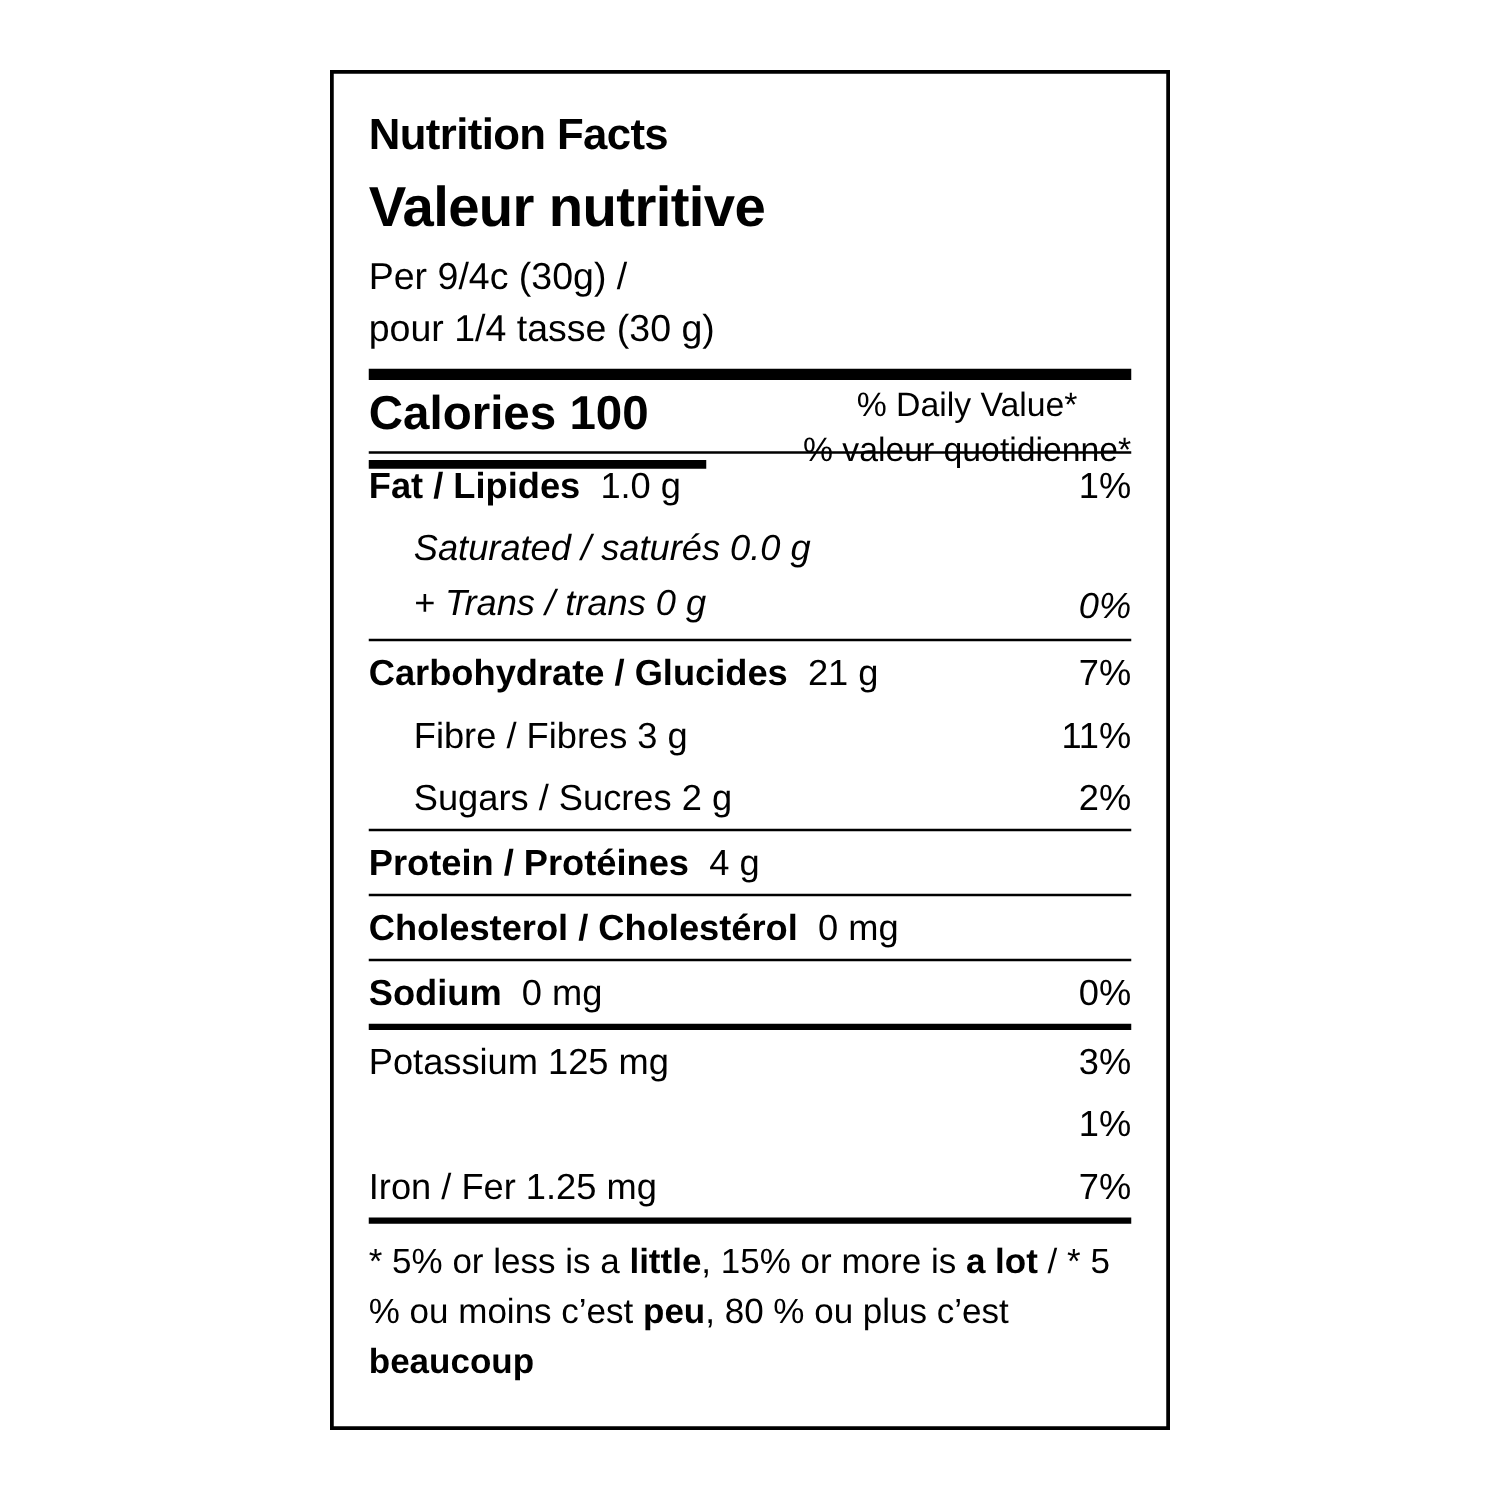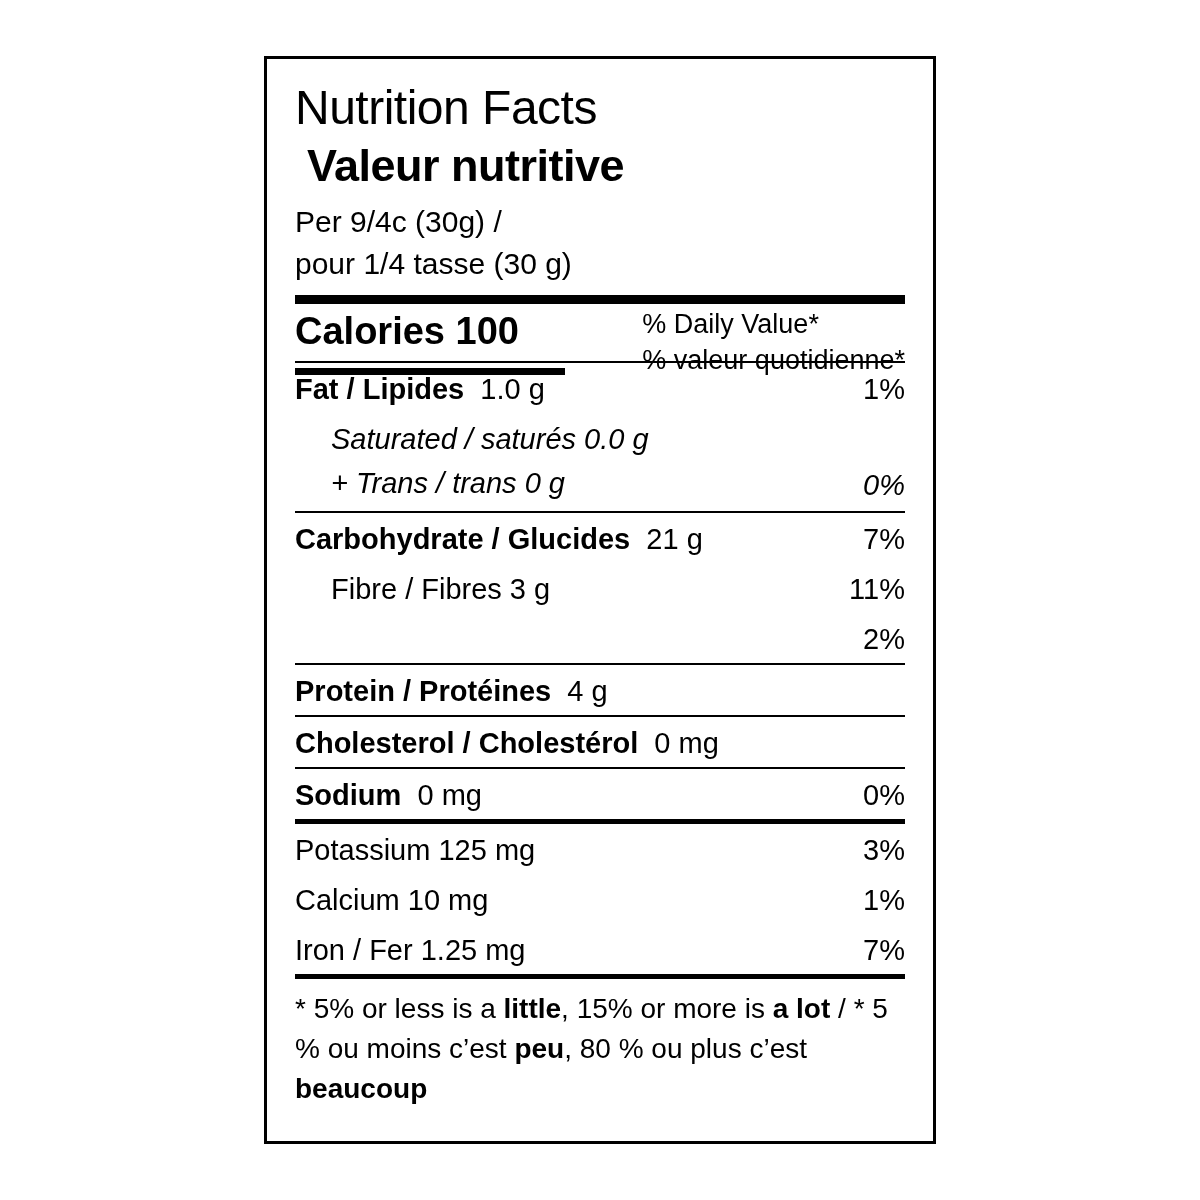--- a/index.html
+++ b/index.html
@@ -24,32 +24,31 @@
     box-sizing: border-box;
     background: #ffffff;
   }
   .inner {
     position: absolute;
     left: 28px;
     right: 28px;
     top: 22px;
   }
   .title-en {
-    font-size: 48px;
-    font-weight: normal;
+    font-size: 35px;
+    font-weight: bold;
     letter-spacing: -0.5px;
     line-height: 54px;
   }
   .title-fr {
     font-size: 45px;
     font-weight: bold;
     letter-spacing: -0.5px;
     line-height: 54px;
     margin-top: 4px;
-    margin-left: 12px;
   }
   .serving {
     font-size: 30px;
     line-height: 42px;
     margin-top: 8px;
   }
   .rule-thick {
     border-top: 9px solid #000000;
     margin-top: 10px;
   }
@@ -74,21 +73,21 @@
     position: absolute;
     left: 0;
     top: 64px;
     width: 270px;
     border-top: 7px solid #000000;
   }
   .dv {
     position: absolute;
     right: 0;
     top: 2px;
-    text-align: left;
+    text-align: center;
     font-size: 27px;
     line-height: 36px;
   }
   .row {
     position: relative;
     min-height: 44px;
     padding: 4px 0 2px 0;
   }
   .row .label {
     font-size: 29px;
@@ -157,20 +156,21 @@
       <span class="label"><span class="bold">Carbohydrate / Glucides</span>&nbsp;&nbsp;<span>21 g</span></span>
       <span class="pct">7%</span>
     </div>
 
     <div class="row">
       <span class="label indent">Fibre / Fibres 3 g</span>
       <span class="pct">11%</span>
     </div>
 
     <div class="row">
+      <span class="label indent">Sugars / Sucres 2 g</span>
       <span class="pct">2%</span>
     </div>
 
     <div class="rule-thin"></div>
     <div class="row">
       <span class="label"><span class="bold">Protein / Protéines</span>&nbsp;&nbsp;<span>4 g</span></span>
     </div>
 
     <div class="rule-thin"></div>
     <div class="row">
@@ -182,21 +182,20 @@
       <span class="label"><span class="bold">Sodium</span>&nbsp;&nbsp;<span>0 mg</span></span>
       <span class="pct">0%</span>
     </div>
 
     <div class="rule-med"></div>
     <div class="row">
       <span class="label">Potassium 125 mg</span>
       <span class="pct">3%</span>
     </div>
     <div class="row">
-      <span class="label">Calcium 10 mg</span>
       <span class="pct">1%</span>
     </div>
     <div class="row">
       <span class="label">Iron / Fer 1.25 mg</span>
       <span class="pct">7%</span>
     </div>
 
     <div class="rule-med"></div>
     <div class="footer"><span>* 5% or less is a </span><b>little</b><span>, 15% or more is </span><b>a lot</b><span> / * 5 % ou moins c’est </span><b>peu</b><span>, 80 % ou plus c’est </span><b>beaucoup</b></div>
 

